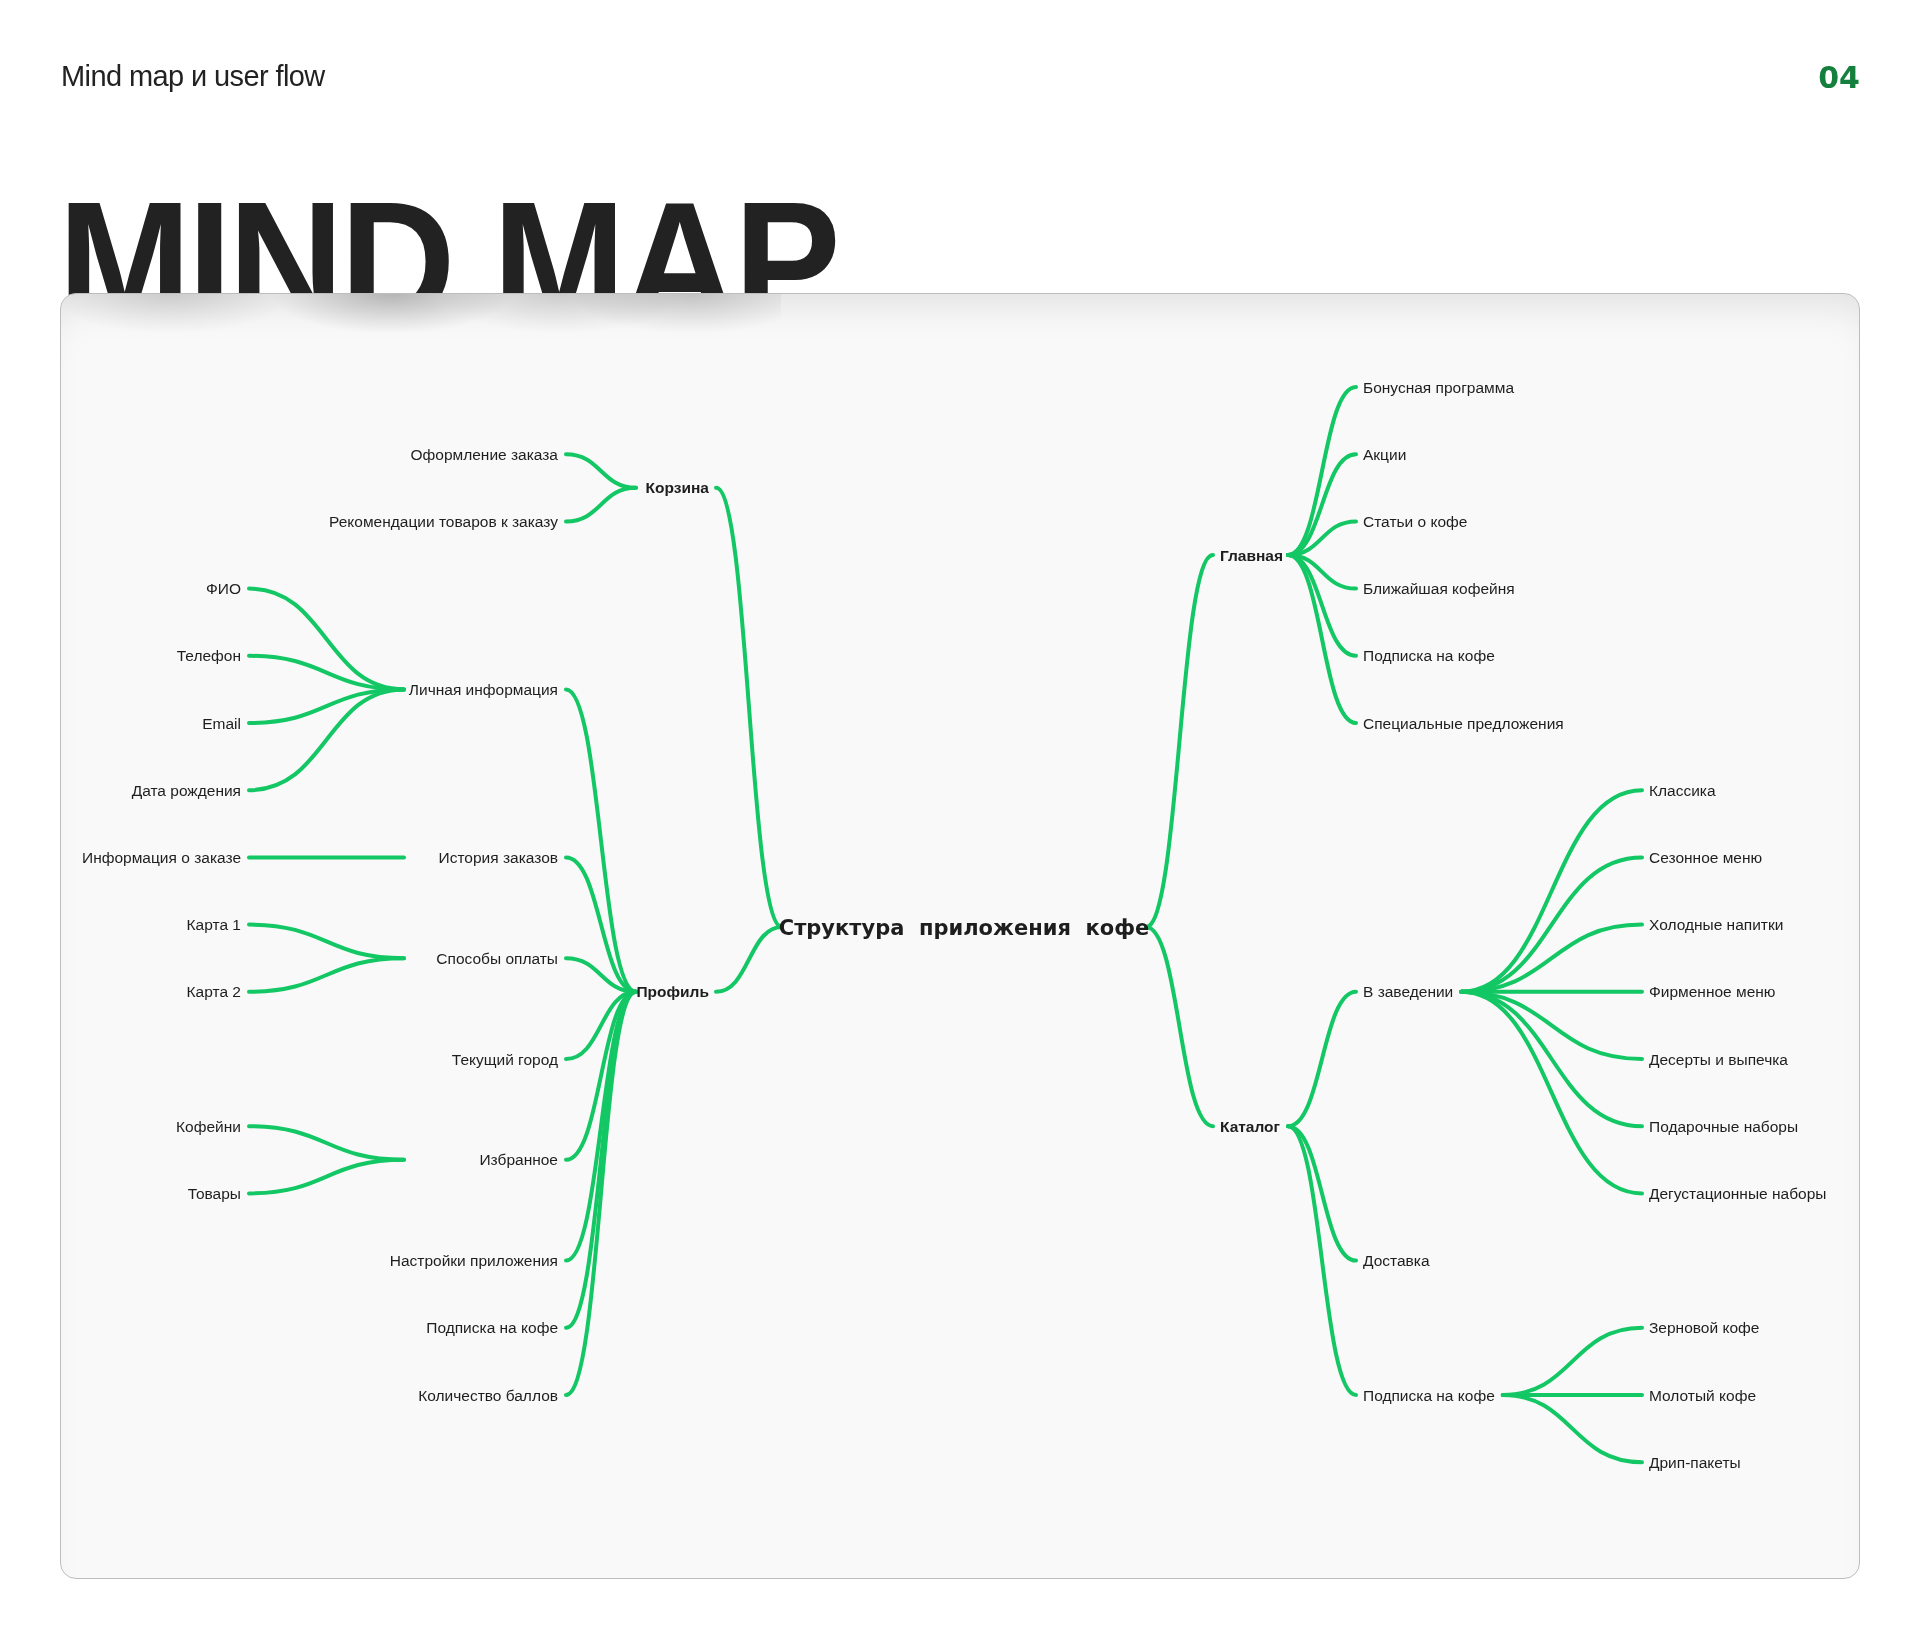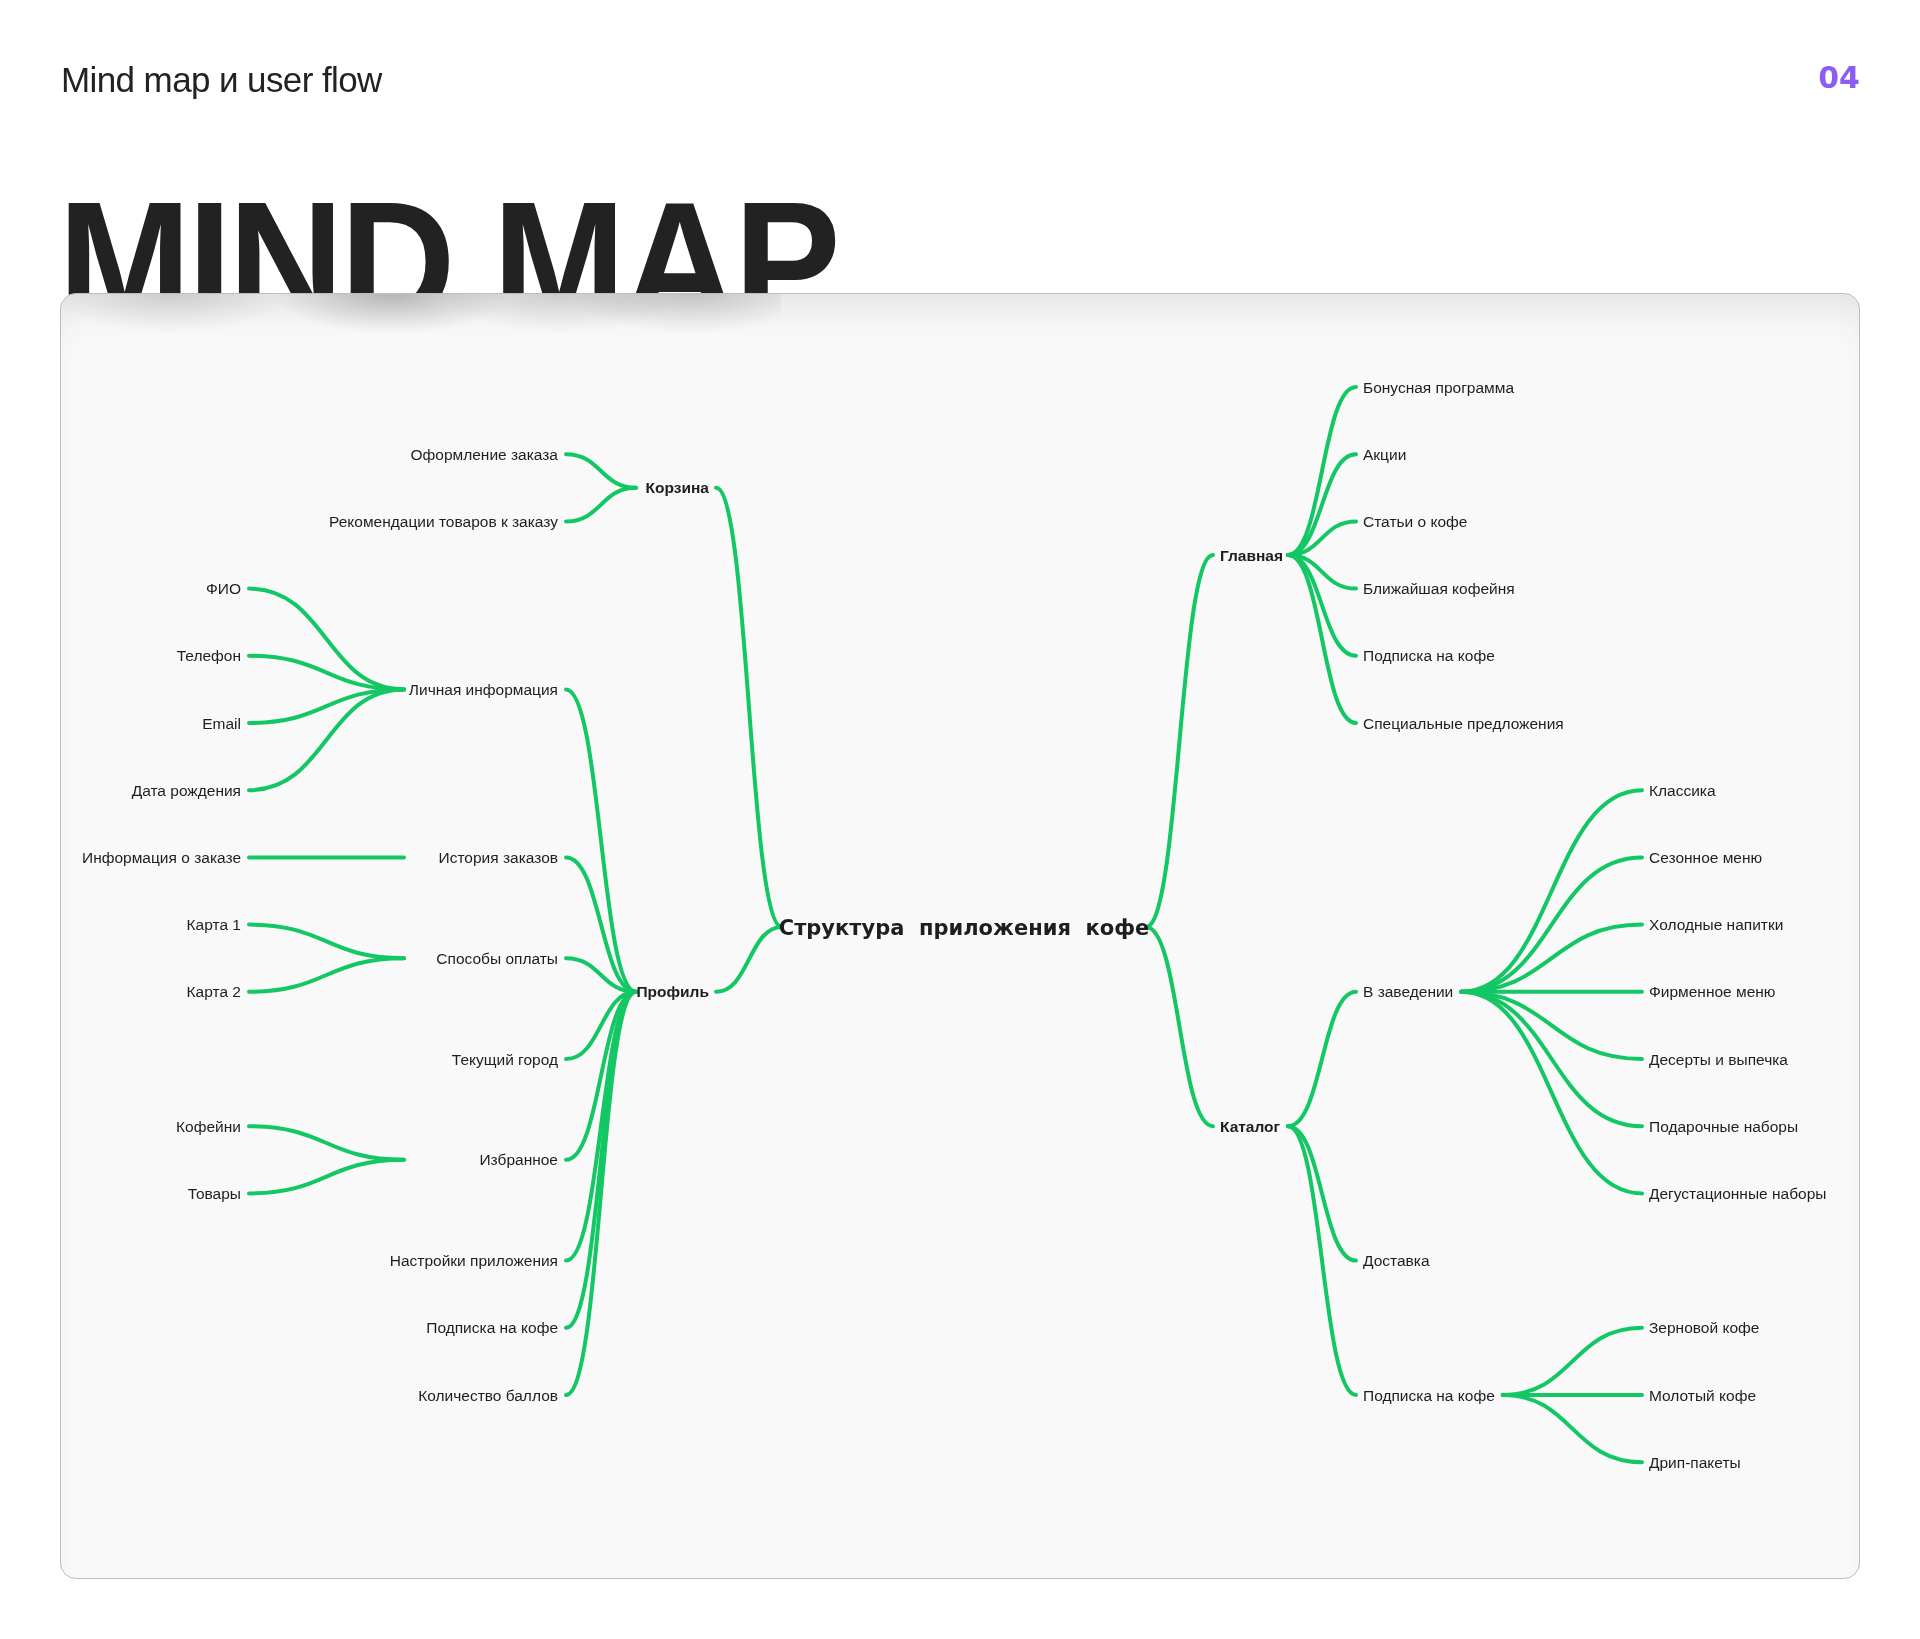--- a/index.html
+++ b/index.html
@@ -1,21 +1,21 @@
 <!DOCTYPE html>
 <html><head>
 <meta charset="utf-8">
 <style>
   html, body { margin: 0; padding: 0; background: #ffffff; }
   body { width: 1920px; height: 1639px; position: relative; overflow: hidden;
          font-family: "Liberation Sans", sans-serif; color: #222222; }
-  .header-title { position: absolute; left: 61px; top: 60px; font-size: 35px;
+  .header-title { position: absolute; left: 61px; top: 60px; font-size: 29px;
          letter-spacing: -0.6px; color: #222; font-family: "Liberation Sans", sans-serif; }
   .page-number { position: absolute; right: 60px; top: 60px; font-size: 30px; font-weight: bold;
-         font-family: "DejaVu Sans", sans-serif; color: #8b5cf6; }
+         font-family: "DejaVu Sans", sans-serif; color: #15803d; }
   .big-title { position: absolute; left: 58px; top: 176px; font-size: 172px; font-weight: bold;
          letter-spacing: -4px; line-height: 1; color: #222; font-family: "Liberation Sans", sans-serif;
          transform: scaleX(0.93); transform-origin: left top; white-space: nowrap; }
   .panel { position: absolute; left: 60px; top: 293px; width: 1798px; height: 1284px;
          background: #f9f9f9; border: 1px solid #bdbdbd; border-radius: 16px;
          box-shadow: inset 0 30px 40px -20px rgba(0,0,0,0.10); overflow: hidden; }
   .panel-shade { position: absolute; left: 0; top: 0; width: 720px; height: 60px;
          background: radial-gradient(ellipse 120px 40px at 330px 0px, rgba(0,0,0,0.22), rgba(0,0,0,0) 100%),
                      radial-gradient(ellipse 120px 40px at 630px 0px, rgba(0,0,0,0.16), rgba(0,0,0,0) 100%),
                      radial-gradient(ellipse 120px 40px at 110px 0px, rgba(0,0,0,0.12), rgba(0,0,0,0) 100%),

